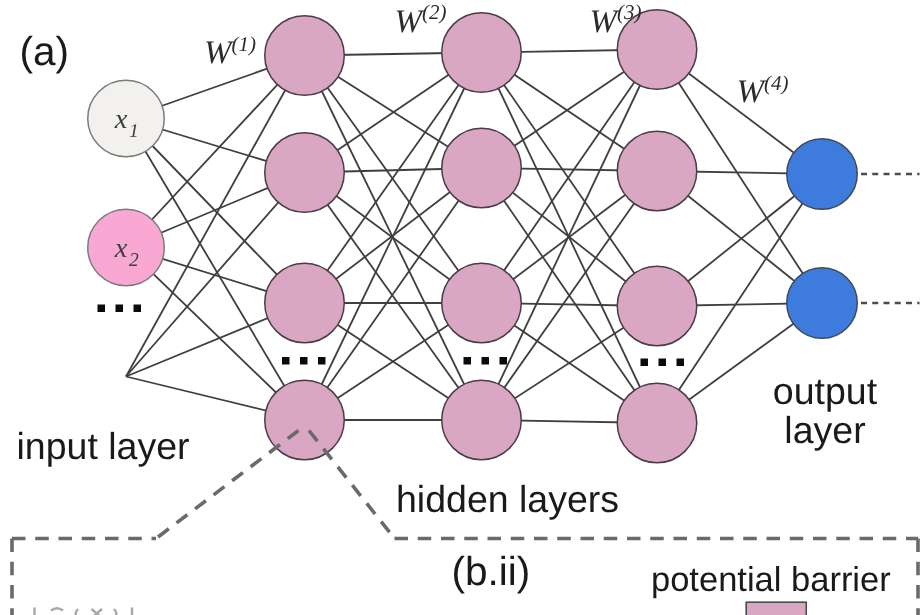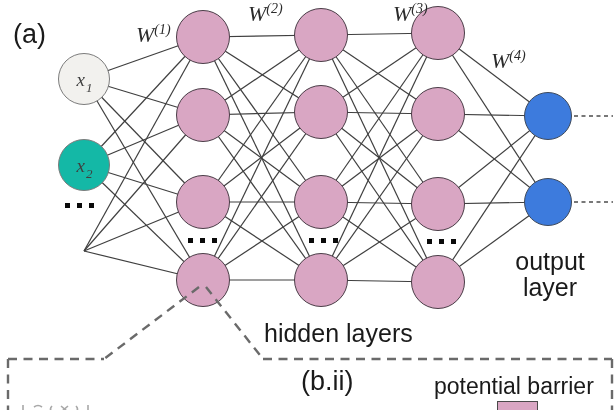--- a/index.html
+++ b/index.html
@@ -99,21 +99,21 @@
       <line x1="438" y1="282" x2="548" y2="116" stroke="#3f3f3f" stroke-width="1.2"></line>
       <line x1="438" y1="282" x2="548" y2="202" stroke="#3f3f3f" stroke-width="1.2"></line>
       <line x1="574" y1="116" x2="613" y2="116" stroke="#4c4c4c" stroke-width="1.6" stroke-dasharray="4 3.5"></line>
       <line x1="574" y1="202" x2="613" y2="202" stroke="#4c4c4c" stroke-width="1.6" stroke-dasharray="4 3.5"></line>
     </svg>
 
   <div id="nodes-layer">
       <div class="node" style="left: 58px; top: 53px; height: 52px; width: 52px; background: rgb(242, 241, 238); border: 1.4px solid rgb(124, 124, 124);">
         <span class="node-label">x<span class="sub">1</span></span>
       </div>
-      <div class="node" style="left: 58px; top: 139px; height: 52px; width: 52px; background: #14b8a6; border: 1.4px solid rgb(124, 124, 124);">
+      <div class="node" style="left: 58px; top: 139px; height: 52px; width: 52px; background: #f9a8d4; border: 1.4px solid rgb(124, 124, 124);">
         <span class="node-label">x<span class="sub">2</span></span>
       </div>
       <div class="node" style="left: 176px; top: 10px; height: 54px; width: 54px; background: rgb(217, 166, 195); border: 1.6px solid rgb(74, 61, 71);"></div>
       <div class="node" style="left: 176px; top: 88px; height: 54px; width: 54px; background: rgb(217, 166, 195); border: 1.6px solid rgb(74, 61, 71);"></div>
       <div class="node" style="left: 176px; top: 175px; height: 54px; width: 54px; background: rgb(217, 166, 195); border: 1.6px solid rgb(74, 61, 71);"></div>
       <div class="node" style="left: 176px; top: 253px; height: 54px; width: 54px; background: rgb(217, 166, 195); border: 1.6px solid rgb(74, 61, 71);"></div>
       <div class="node" style="left: 294px; top: 8px; height: 54px; width: 54px; background: rgb(217, 166, 195); border: 1.6px solid rgb(74, 61, 71);"></div>
       <div class="node" style="left: 294px; top: 85px; height: 54px; width: 54px; background: rgb(217, 166, 195); border: 1.6px solid rgb(74, 61, 71);"></div>
       <div class="node" style="left: 294px; top: 175px; height: 54px; width: 54px; background: rgb(217, 166, 195); border: 1.6px solid rgb(74, 61, 71);"></div>
       <div class="node" style="left: 294px; top: 253px; height: 54px; width: 54px; background: rgb(217, 166, 195); border: 1.6px solid rgb(74, 61, 71);"></div>
@@ -162,24 +162,25 @@
       <line x1="68" y1="406" x2="61" y2="412"></line>
       <path d="M76 406 q3 3 0 6"></path>
       <line x1="88" y1="405" x2="88" y2="410"></line>
     </g>
   </svg>
 
   <div class="labels">
     <div class="abs panel-label" style="left:13px; top:19px;">(a)</div>
 
     <div class="abs weight-label" style="left:136px; top:22px;"><span>W</span><sup>(1)</sup></div>
-    <div class="abs weight-label" style="left:248px; top:1px;"><span>W</span><sup>(2)</sup></div>
+    <div class="abs weight-label" style="left:263px; top:1px;"><span>W</span><sup>(2)</sup></div>
     <div class="abs weight-label" style="left:373px; top:1px;margin-left:20px;"><span>W</span><sup>(3)</sup></div>
     <div class="abs weight-label" style="left:491px; top:48px;"><span>W</span><sup>(4)</sup></div>
 
+    <div class="abs caption" style="left:11px; top:284px;">input layer</div>
     <div class="abs caption" style="left:264px; top:319px;">hidden layers</div>
     <div class="abs caption caption-output" style="left:503px; top:248px;">output layer</div>
 
     <div class="abs legend-label" style="left:434px; top:373px;">potential barrier</div>
     <div class="abs panel-label" style="left:301px; top:366px;">(b.ii)</div>
   </div>
 
   <div class="swatch"></div>
 
 </div>

